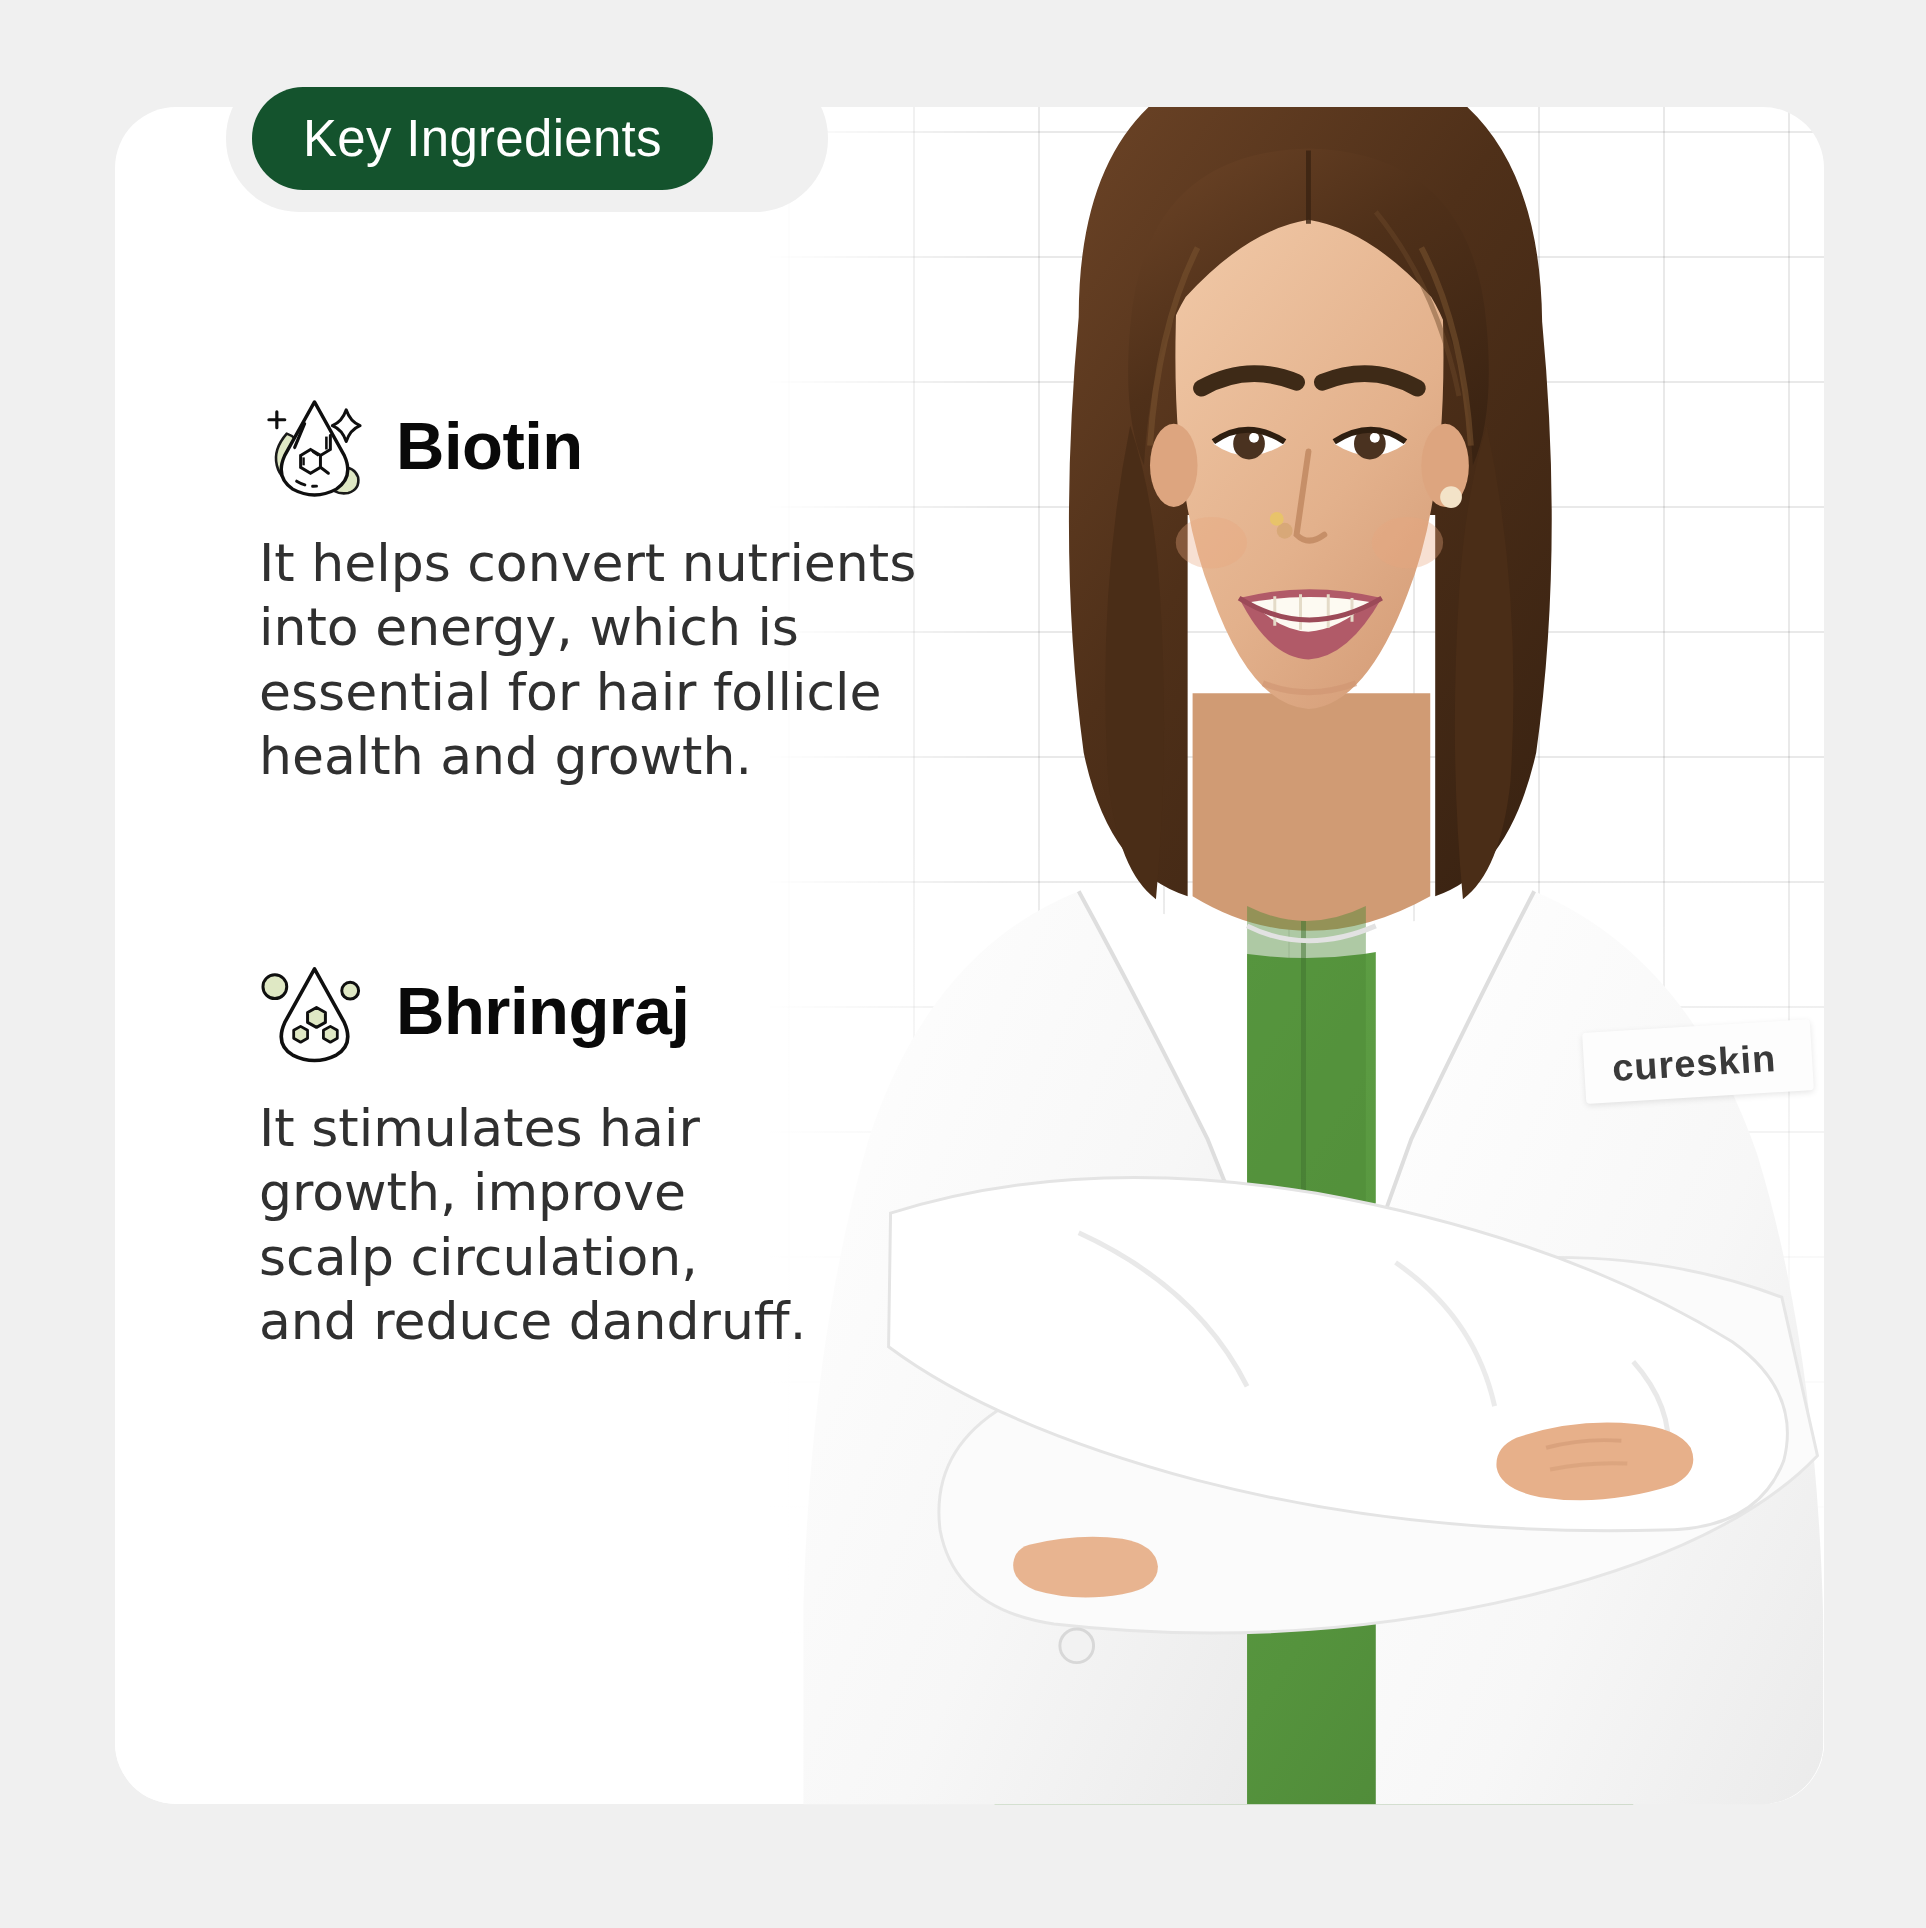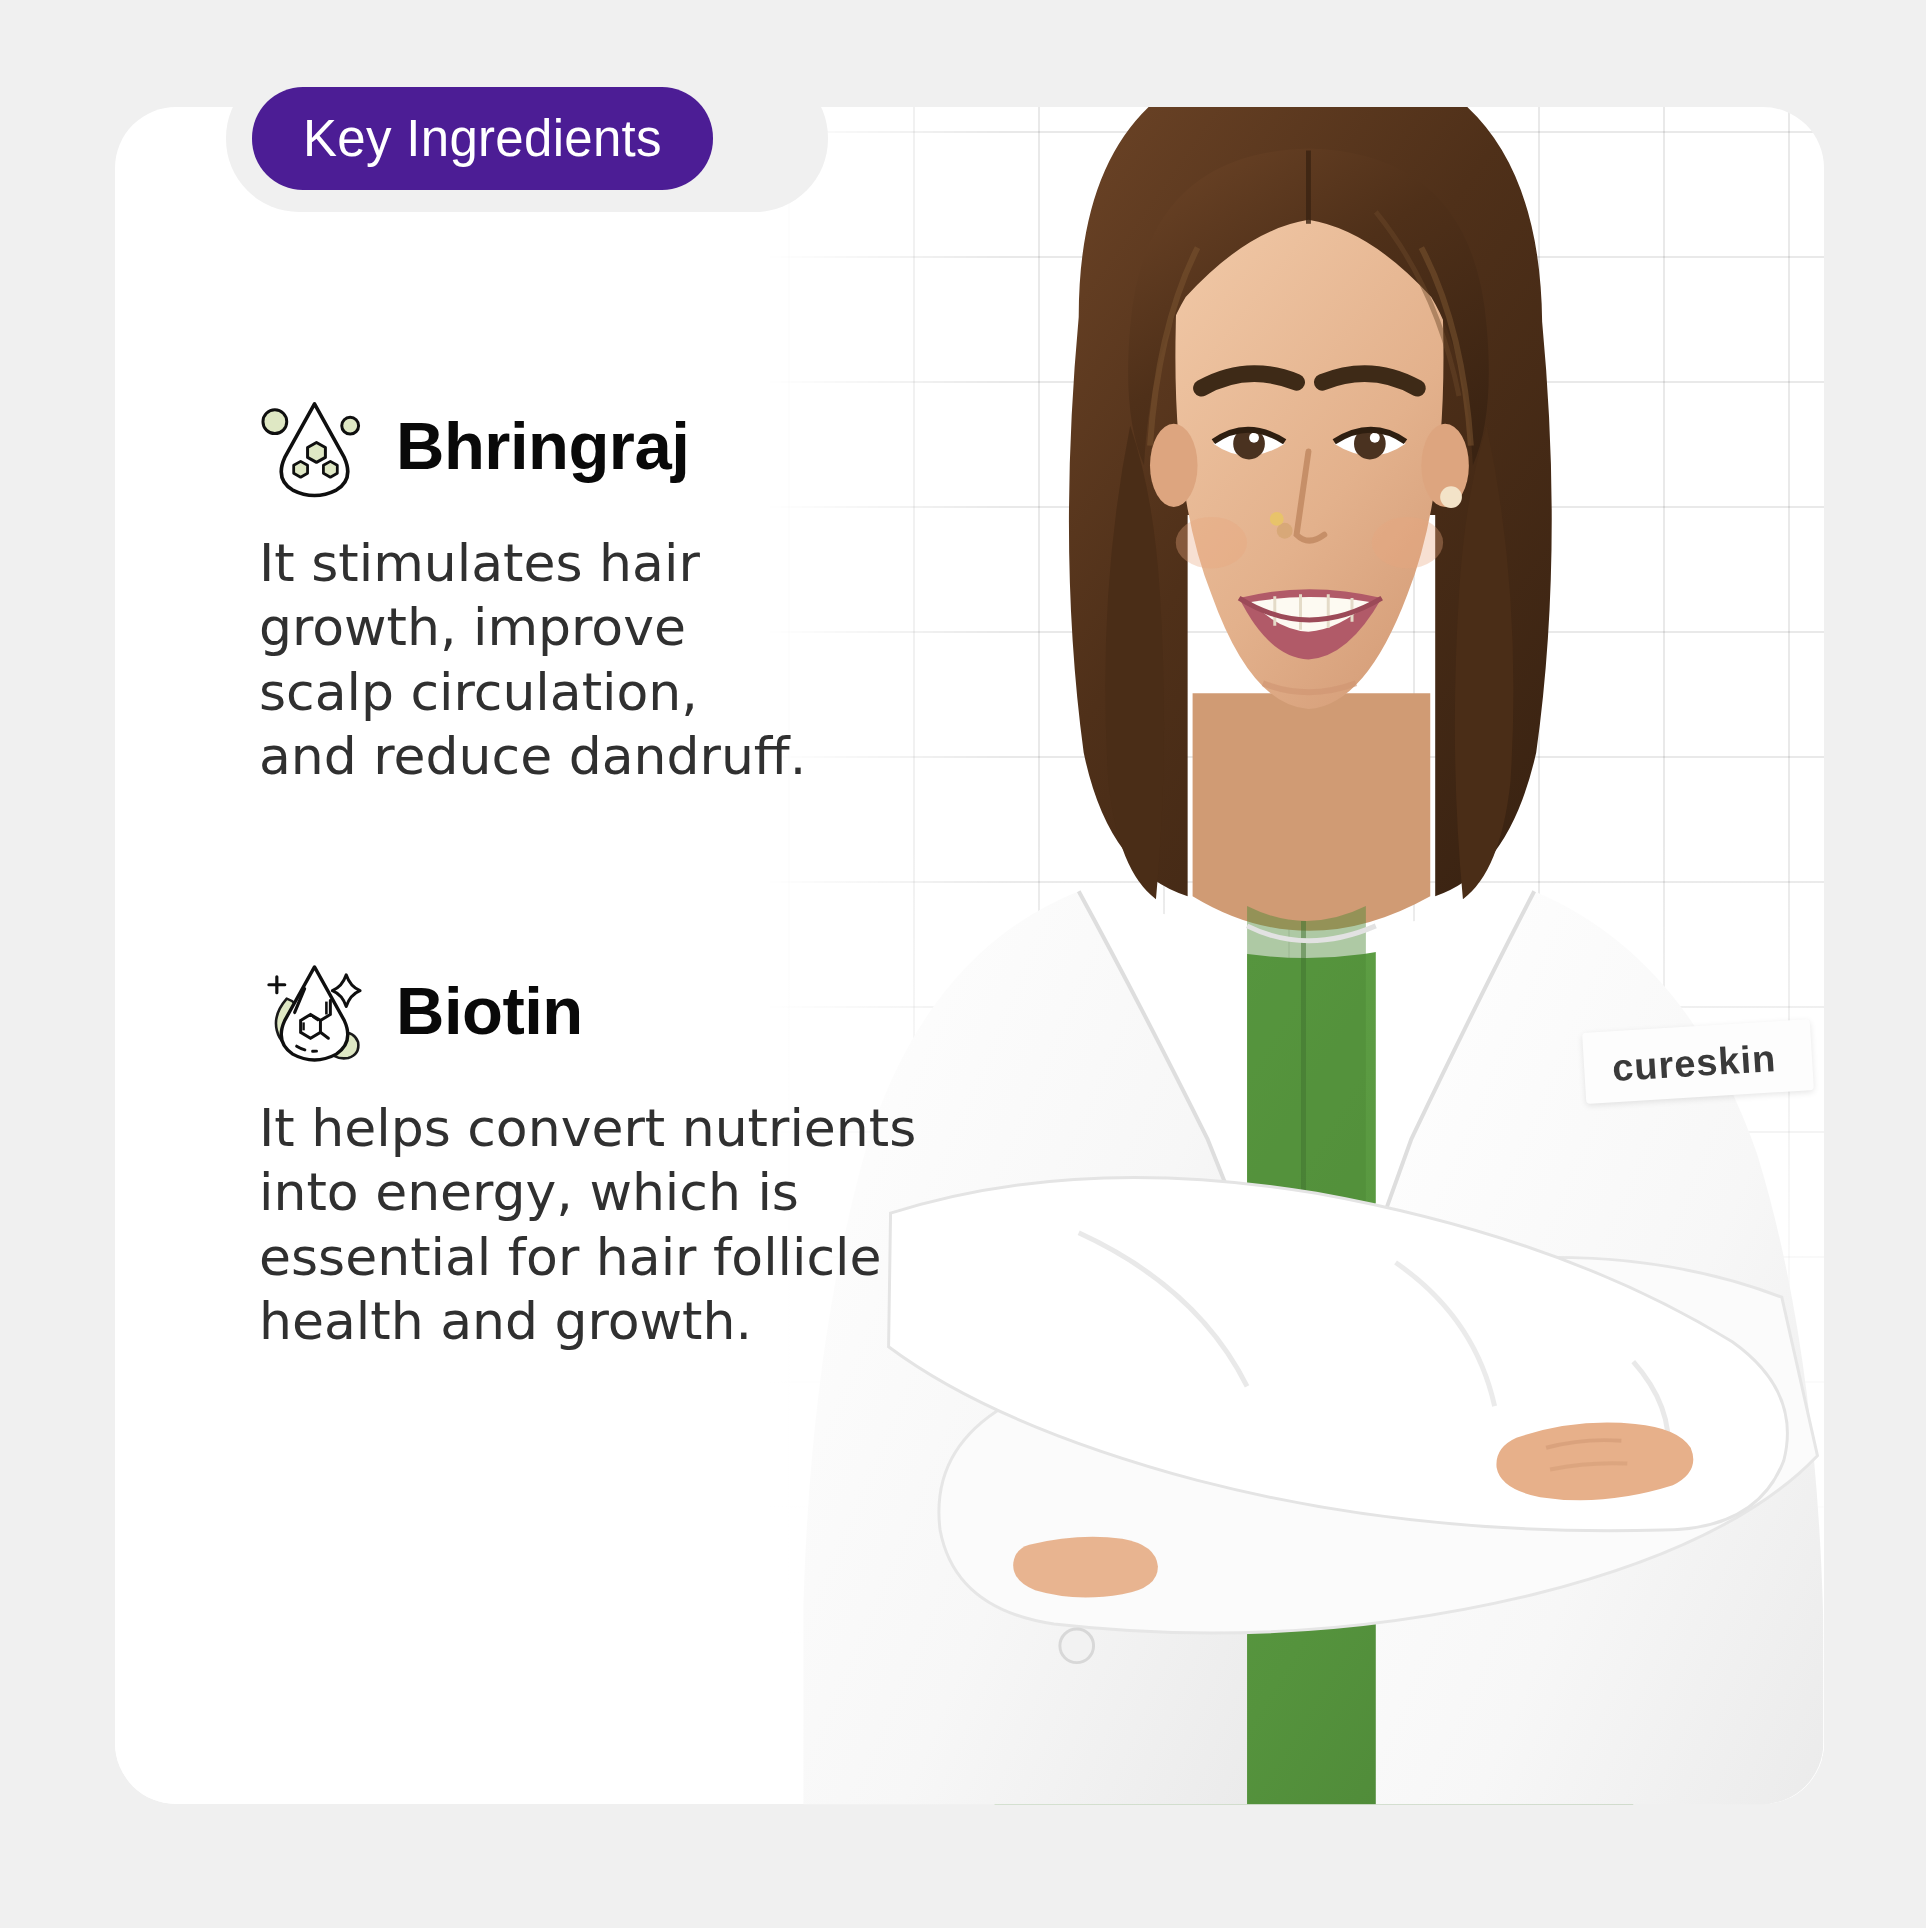--- a/index.html
+++ b/index.html
@@ -65,21 +65,21 @@
     z-index: 6;
   }
   .badge {
     position: absolute;
     left: 252px;
     top: 87px;
     height: 103px;
     padding: 0 51px;
     display: flex;
     align-items: center;
-    background: #4c1d95;
+    background: #14532d;
     border-radius: 51px;
     z-index: 7;
   }
   .badge-label {
     color: #ffffff;
     font-family: "Liberation Sans", sans-serif;
     font-size: 51px;
     font-weight: 400;
     letter-spacing: 0.3px;
     white-space: nowrap;
@@ -295,68 +295,68 @@
     <span class="badge-label">Key Ingredients</span>
   </div>
 
   <div class="ingredients">
 
     <div class="ingredient">
       <div class="ing-head">
         <span class="ing-icon">
           <svg viewBox="0 0 112 112" aria-hidden="true">
 
+            <path d="M28 44 Q14 60 18 76 Q22 92 38 94 Q44 78 42 60 Q40 48 28 44 Z" fill="#dfe8c4" stroke="#1a1a1a" stroke-width="2.6" stroke-linejoin="round"></path>
+            <path d="M78 78 Q96 76 100 88 Q102 100 90 104 Q76 106 70 96 Q66 86 78 78 Z" fill="#dfe8c4" stroke="#1a1a1a" stroke-width="2.6" stroke-linejoin="round"></path>
+
+            <path d="M56 12 L86 66 Q96 88 78 100 Q56 112 34 100 Q16 88 26 66 Z" fill="#ffffff" stroke="#0f0f0f" stroke-width="3.4" stroke-linejoin="round"></path>
+
+            <path d="M46 34 L36 58" stroke="#0f0f0f" stroke-width="3.2" stroke-linecap="round"></path>
+
+            <path d="M38 92 Q48 98 58 97" stroke="#0f0f0f" stroke-width="3" stroke-linecap="round" fill="none" stroke-dasharray="9 8"></path>
+
+            <path d="M42 66 L52 60 L62 66 L62 78 L52 84 L42 78 Z" fill="none" stroke="#0f0f0f" stroke-width="3"></path>
+            <path d="M45 68 L45 76" stroke="#0f0f0f" stroke-width="2.4"></path>
+            <path d="M54 62 L60 66" stroke="#0f0f0f" stroke-width="2.4"></path>
+
+            <path d="M62 66 L72 60 L72 46" stroke="#0f0f0f" stroke-width="3" fill="none" stroke-linecap="round"></path>
+            <path d="M68 60 L68 47" stroke="#0f0f0f" stroke-width="2.6"></path>
+            <path d="M62 78 L70 84" stroke="#0f0f0f" stroke-width="3" stroke-linecap="round"></path>
+
+            <path d="M18 22 L18 38 M10 30 L26 30" stroke="#0f0f0f" stroke-width="3.2" stroke-linecap="round"></path>
+            <path d="M88 20 Q92 32 102 36 Q92 40 88 52 Q84 40 74 36 Q84 32 88 20 Z" fill="#ffffff" stroke="#0f0f0f" stroke-width="3" stroke-linejoin="round"></path>
+          </svg>
+        </span>
+        <span class="ing-title">Biotin</span>
+      </div>
+      <div class="ing-desc">It helps convert nutrients
+into energy, which is
+essential for hair follicle
+health and growth.</div>
+    </div>
+
+    <div class="ingredient">
+      <div class="ing-head">
+        <span class="ing-icon">
+          <svg viewBox="0 0 112 112" aria-hidden="true">
+
             <path d="M56 14 L86 68 Q96 90 78 101 Q56 112 34 101 Q16 90 26 68 Z" fill="#ffffff" stroke="#0f0f0f" stroke-width="3.6" stroke-linejoin="round"></path>
 
             <circle cx="16" cy="32" r="12" fill="#dfe8c4" stroke="#0f0f0f" stroke-width="3"></circle>
             <circle cx="92" cy="36" r="8.5" fill="#dfe8c4" stroke="#0f0f0f" stroke-width="3"></circle>
 
             <path d="M49 58 L58 53 L67 58 L67 68 L58 73 L49 68 Z" fill="#dfe8c4" stroke="#0f0f0f" stroke-width="3" stroke-linejoin="round"></path>
             <path d="M35 76 L42 72 L49 76 L49 84 L42 88 L35 84 Z" fill="#dfe8c4" stroke="#0f0f0f" stroke-width="2.8" stroke-linejoin="round"></path>
             <path d="M65 76 L72 72 L79 76 L79 84 L72 88 L65 84 Z" fill="#dfe8c4" stroke="#0f0f0f" stroke-width="2.8" stroke-linejoin="round"></path>
           </svg>
         </span>
         <span class="ing-title">Bhringraj</span>
       </div>
       <div class="ing-desc">It stimulates hair
 growth, improve
 scalp circulation,
 and reduce dandruff.</div>
     </div>
 
-    <div class="ingredient">
-      <div class="ing-head">
-        <span class="ing-icon">
-          <svg viewBox="0 0 112 112" aria-hidden="true">
-
-            <path d="M28 44 Q14 60 18 76 Q22 92 38 94 Q44 78 42 60 Q40 48 28 44 Z" fill="#dfe8c4" stroke="#1a1a1a" stroke-width="2.6" stroke-linejoin="round"></path>
-            <path d="M78 78 Q96 76 100 88 Q102 100 90 104 Q76 106 70 96 Q66 86 78 78 Z" fill="#dfe8c4" stroke="#1a1a1a" stroke-width="2.6" stroke-linejoin="round"></path>
-
-            <path d="M56 12 L86 66 Q96 88 78 100 Q56 112 34 100 Q16 88 26 66 Z" fill="#ffffff" stroke="#0f0f0f" stroke-width="3.4" stroke-linejoin="round"></path>
-
-            <path d="M46 34 L36 58" stroke="#0f0f0f" stroke-width="3.2" stroke-linecap="round"></path>
-
-            <path d="M38 92 Q48 98 58 97" stroke="#0f0f0f" stroke-width="3" stroke-linecap="round" fill="none" stroke-dasharray="9 8"></path>
-
-            <path d="M42 66 L52 60 L62 66 L62 78 L52 84 L42 78 Z" fill="none" stroke="#0f0f0f" stroke-width="3"></path>
-            <path d="M45 68 L45 76" stroke="#0f0f0f" stroke-width="2.4"></path>
-            <path d="M54 62 L60 66" stroke="#0f0f0f" stroke-width="2.4"></path>
-
-            <path d="M62 66 L72 60 L72 46" stroke="#0f0f0f" stroke-width="3" fill="none" stroke-linecap="round"></path>
-            <path d="M68 60 L68 47" stroke="#0f0f0f" stroke-width="2.6"></path>
-            <path d="M62 78 L70 84" stroke="#0f0f0f" stroke-width="3" stroke-linecap="round"></path>
-
-            <path d="M18 22 L18 38 M10 30 L26 30" stroke="#0f0f0f" stroke-width="3.2" stroke-linecap="round"></path>
-            <path d="M88 20 Q92 32 102 36 Q92 40 88 52 Q84 40 74 36 Q84 32 88 20 Z" fill="#ffffff" stroke="#0f0f0f" stroke-width="3" stroke-linejoin="round"></path>
-          </svg>
-        </span>
-        <span class="ing-title">Biotin</span>
-      </div>
-      <div class="ing-desc">It helps convert nutrients
-into energy, which is
-essential for hair follicle
-health and growth.</div>
-    </div>
-
   </div>
 
 </div>
 
 
 </body></html>

